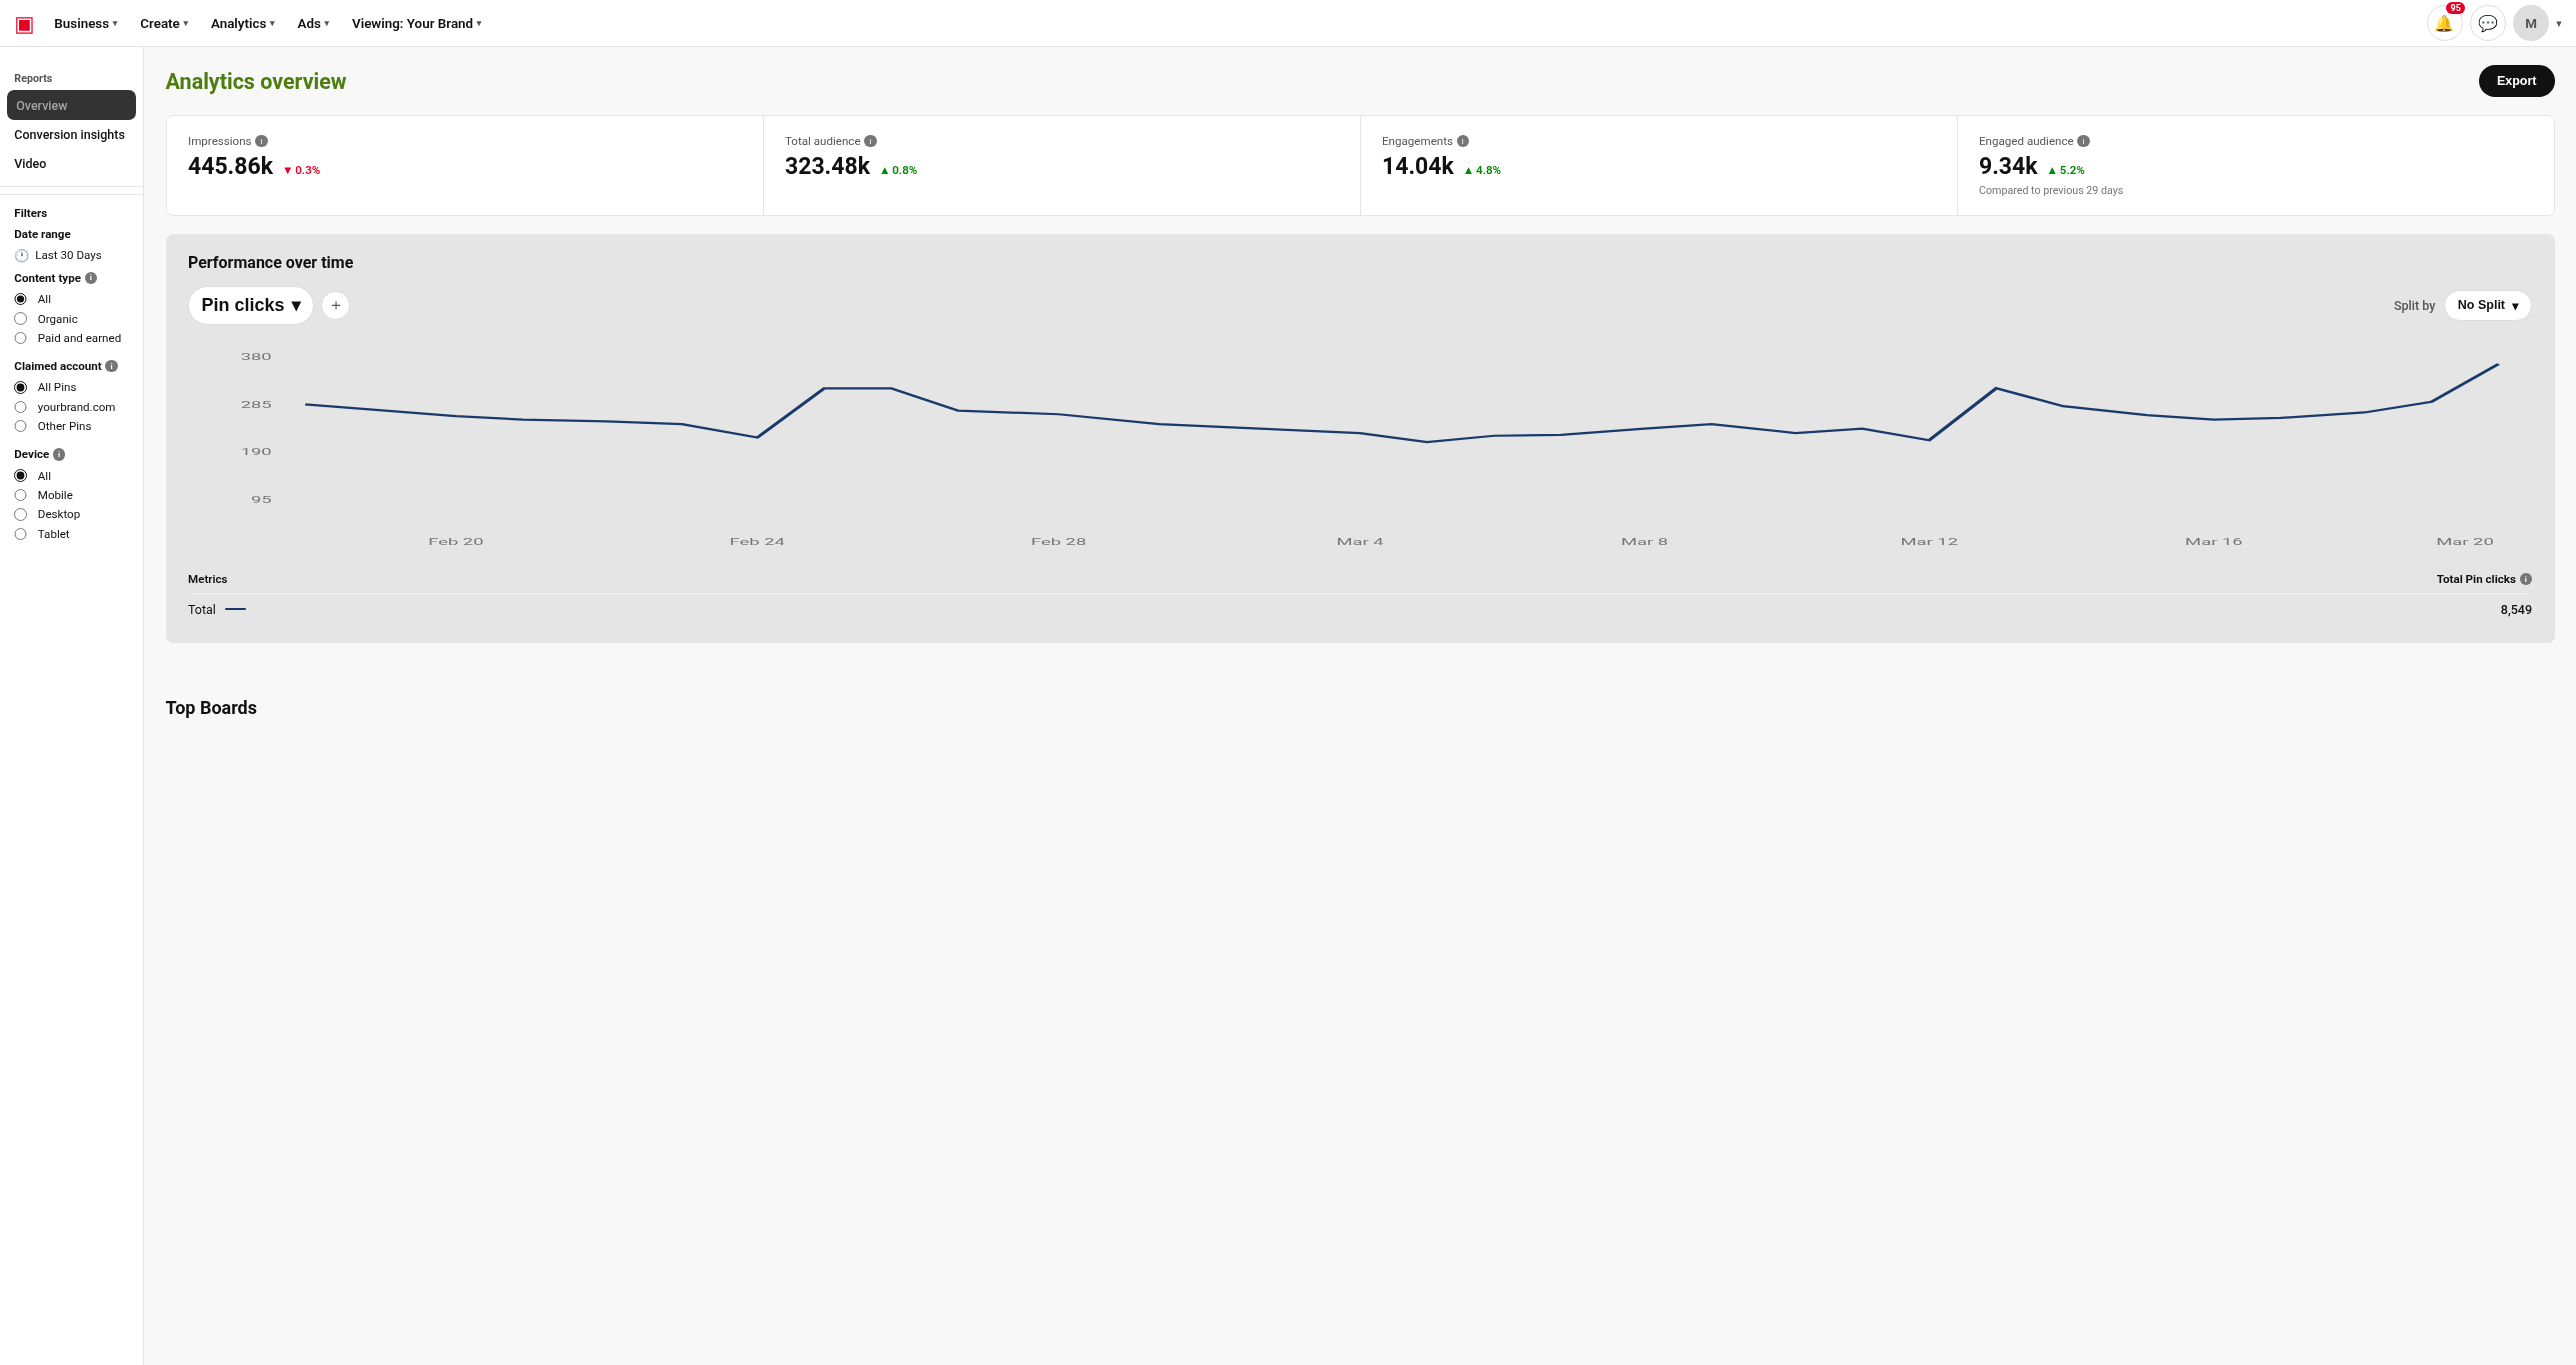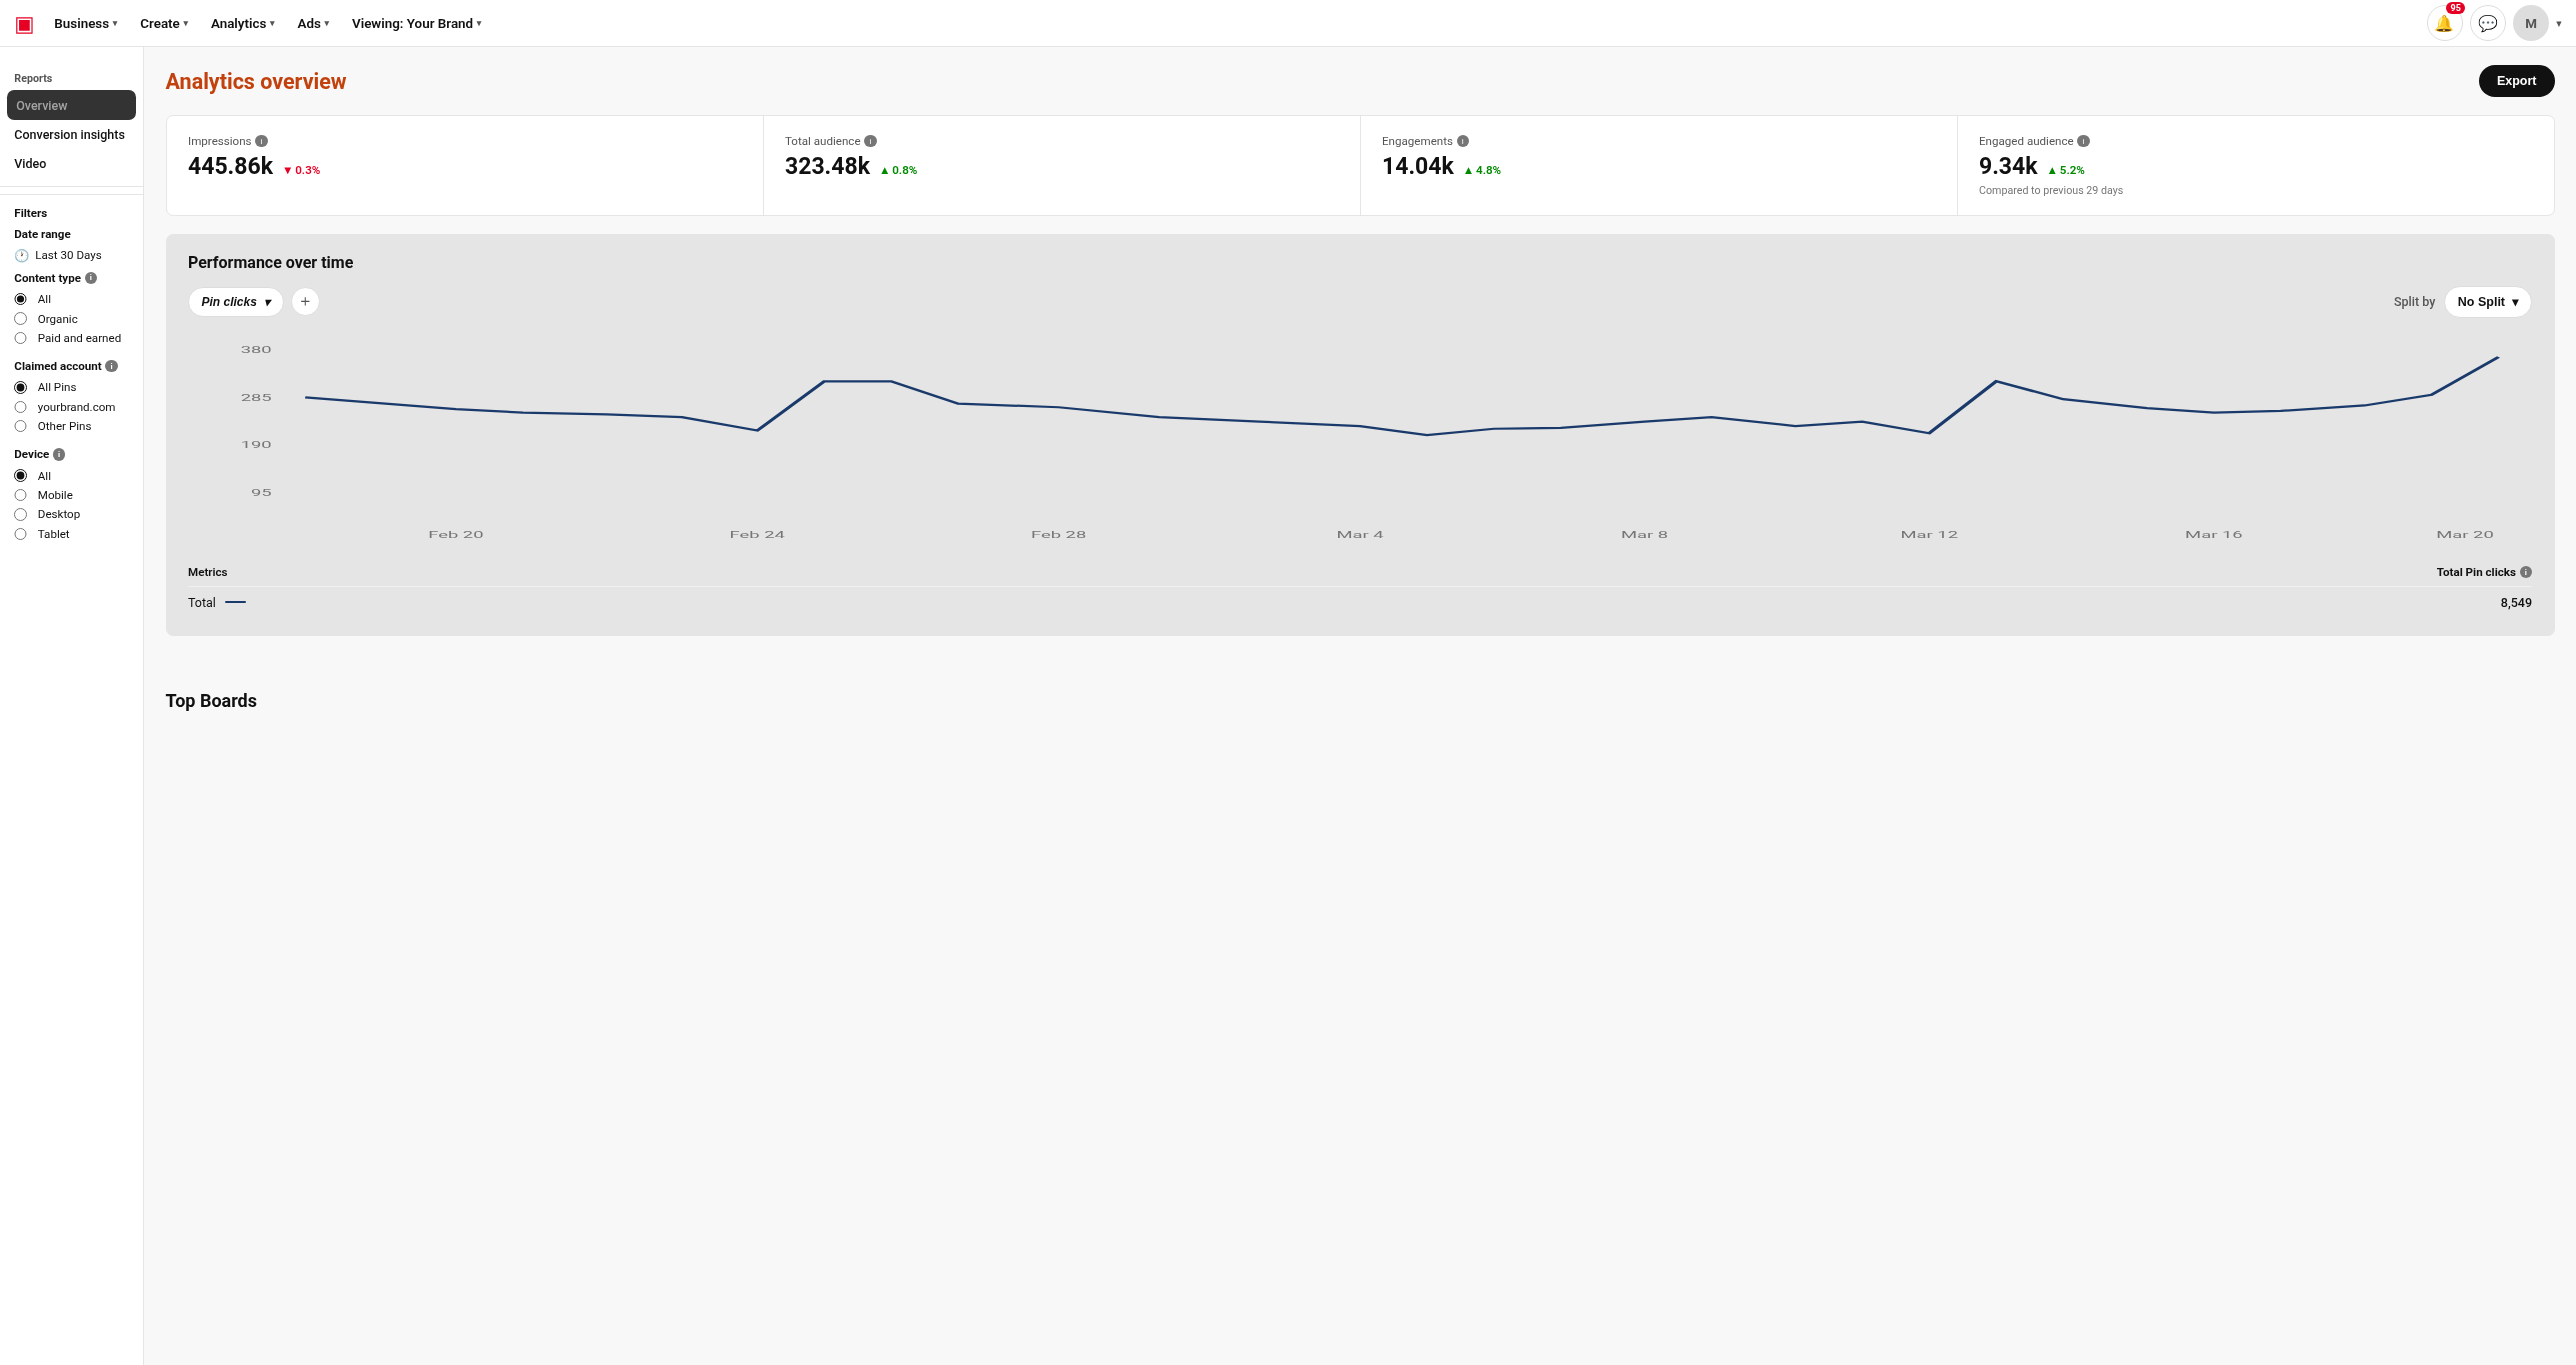--- a/index.html
+++ b/index.html
@@ -65,21 +65,21 @@
     .radio-item { display: flex; align-items: center; gap: 11px; font-size: 11.6px; color: #111; cursor: pointer; }
     .radio-item input[type="radio"] { accent-color: #111; width: 12.5px; height: 12.5px; cursor: pointer; }
 
     .date-range-val { display: flex; align-items: center; gap: 5.4px; font-size: 11.6px; color: #111; margin-top: 3.6px; }
     .clock-icon { font-size: 12.5px; }
 
     
     .content { flex: 1; padding: 18px 21.5px; background: #f8f8f8; overflow-y: auto; }
 
     .page-header { display: flex; align-items: center; justify-content: space-between; margin-bottom: 18px; }
-    .page-title { font-size: 21.5px; font-weight: 700; color: #c2410c; }
+    .page-title { font-size: 21.5px; font-weight: 700; color: #4d7c0f; }
     .export-btn {
       padding: 9px 18px; background: #111; color: #fff; border: none;
       border-radius: 21.5px; font-size: 12.5px; font-weight: 700; cursor: pointer;
     }
 
     
     .stats-row { display: flex; gap: 0; background: #fff; border: 0.9px solid #e5e5e5; border-radius: 7.2px; margin-bottom: 18px; }
     .stat-card { flex: 1; padding: 18px 21.5px; border-right: 0.9px solid #e5e5e5; }
     .stat-card:last-child { border-right: none; }
     .stat-label { font-size: 11.6px; color: #555; display: flex; align-items: center; gap: 3.6px; margin-bottom: 5.4px; }
@@ -91,21 +91,21 @@
     .compared-note { font-size: 10.7px; color: #767676; margin-top: 3.6px; }
 
     
     .chart-section { background: #e5e5e5; border: 0.9px solid #e5e5e5; border-radius: 7.2px; margin-bottom: 36px; padding: 18px 21.5px; }
     .chart-header { font-size: 16px; font-weight: 700; margin-bottom: 14.3px; }
     .chart-controls { display: flex; align-items: center; justify-content: space-between; margin-bottom: 14.3px; }
     .chart-controls-left { display: flex; align-items: center; gap: 7.2px; }
     .dropdown-btn {
       display: flex; align-items: center; gap: 7.2px; padding: 7.2px 12.5px;
       border: 0.9px solid #ddd; border-radius: 21.5px; background: #fff;
-      font-size: 12px; font-weight: 600; cursor: pointer; color: #111; font-style: italic;
+      font-size: 18px; font-weight: 600; cursor: pointer; color: #111;
     }
     .add-btn {
       width: 29px; height: 29px; border-radius: 50%; background: #fff;
       border: 0.9px solid #ddd; display: flex; align-items: center; justify-content: center;
       cursor: pointer; font-size: 16px; color: #555;
     }
     .split-by { display: flex; align-items: center; gap: 9px; }
     .split-label { font-size: 12.5px; color: #555; font-weight: 500; }
     .split-dropdown {
       display: flex; align-items: center; gap: 7.2px; padding: 7.2px 12.5px;

